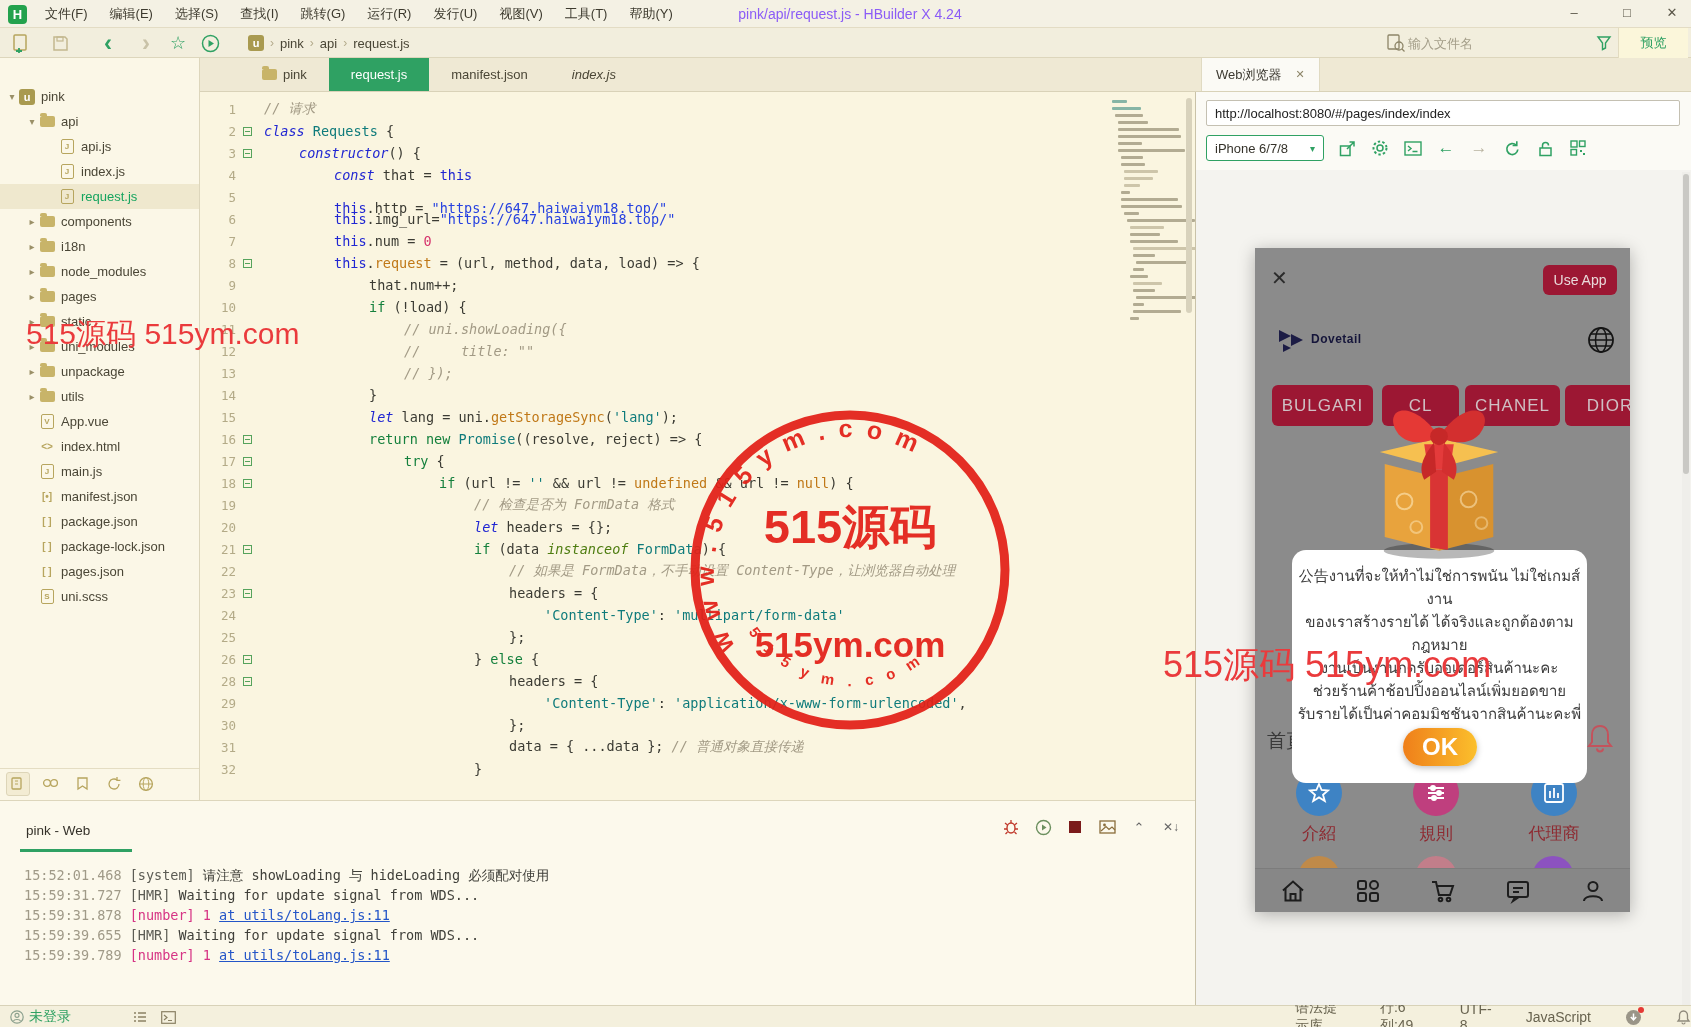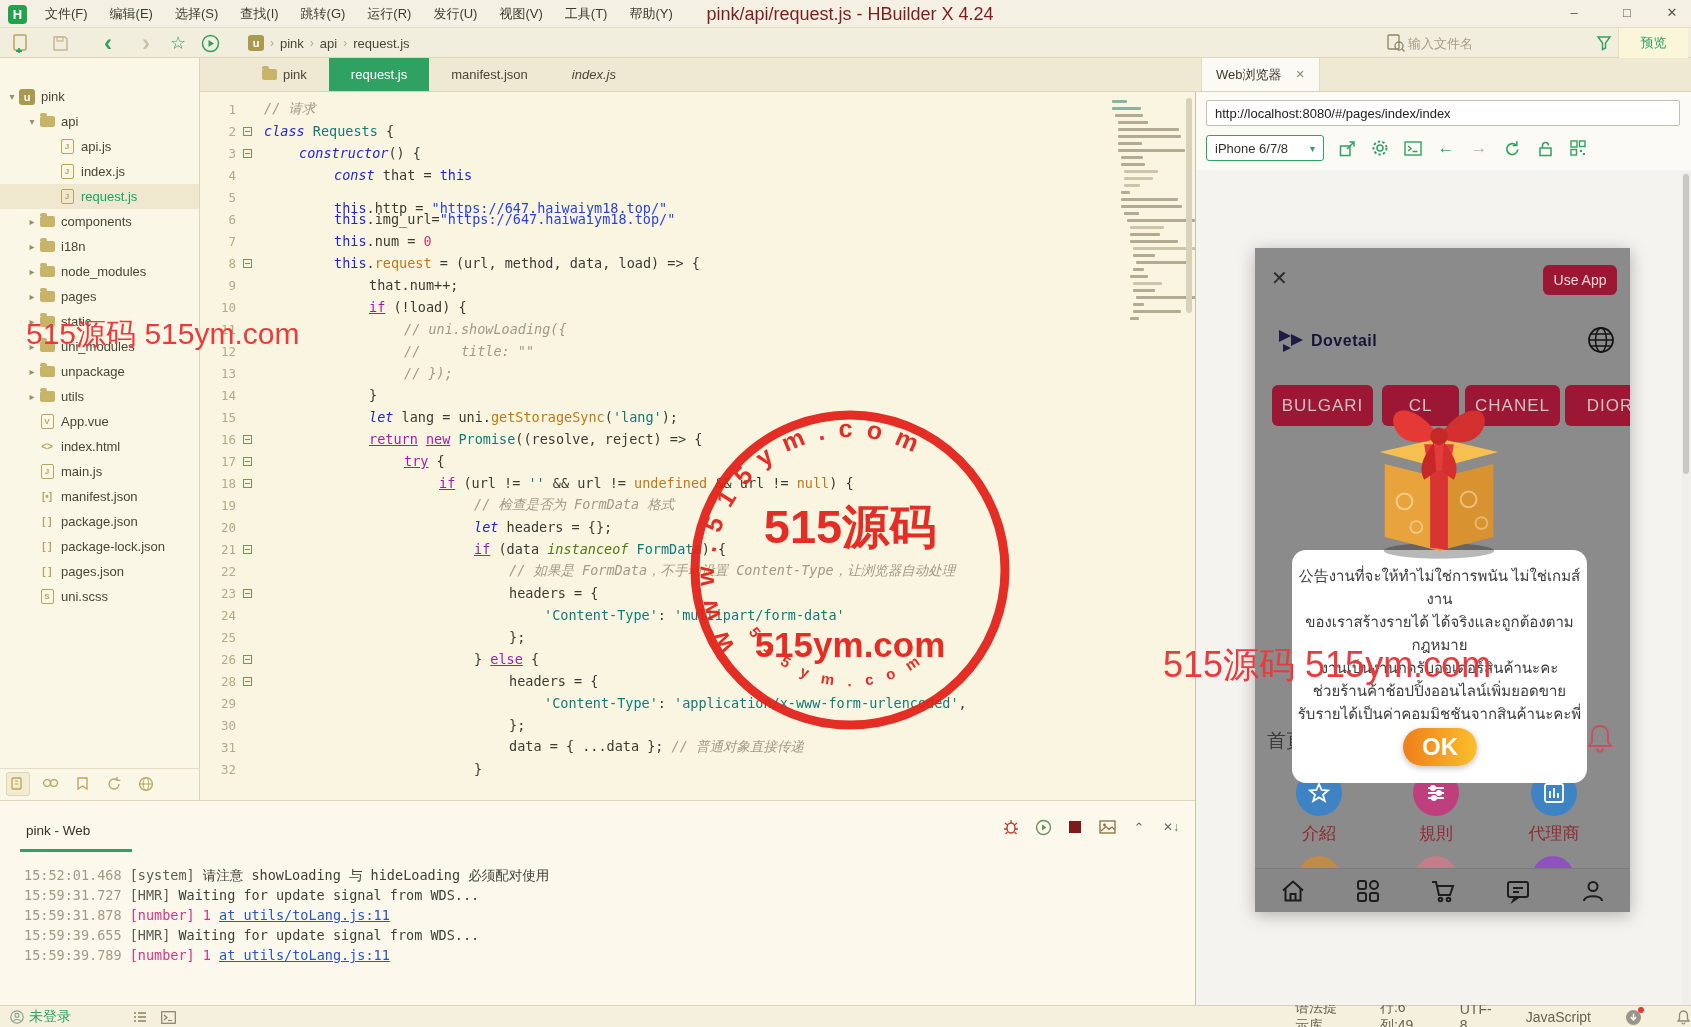--- a/index.html
+++ b/index.html
@@ -5,21 +5,21 @@
   * { margin:0; padding:0; box-sizing:border-box; }
   html,body { width:1691px; height:1027px; overflow:hidden; }
   body { font-family:"Liberation Sans", sans-serif; background:#f1ecd9; position:relative; }
   #root { position:absolute; inset:0; width:1691px; height:1027px; }
 
   
   .titlebar { position:absolute; left:0; top:0; width:1691px; height:28px; background:#f4f1e4; border-bottom:1px solid #e3dcc4; }
   .hx-logo { position:absolute; left:8px; top:5px; width:19px; height:19px; background:#23a24d; border-radius:4px; color:#fff; font-weight:bold; font-size:13px; text-align:center; line-height:19px; }
   .menubar { position:absolute; left:36px; top:0; height:28px; display:flex; align-items:center; gap:4px; }
   .menu-item { font-size:13px; color:#3d3a2e; padding:0 9px; line-height:28px; cursor:default; }
-  .win-title { position:absolute; left:600px; top:0; width:500px; text-align:center; line-height:28px; font-size:18px; color:#7f1d1d; pointer-events:none; }
+  .win-title { position:absolute; left:600px; top:0; width:500px; text-align:center; line-height:28px; font-size:14px; color:#8b5cf6; pointer-events:none; }
   .winctl { position:absolute; top:0; width:44px; height:28px; text-align:center; line-height:26px; color:#5a5648; font-size:13px; }
   
   .toolbar { position:absolute; left:0; top:28px; width:1691px; height:30px; background:#f2eedd; border-bottom:1px solid #ddd6bc; }
   .tb-ic { position:absolute; top:3px; width:24px; height:24px; display:flex; align-items:center; justify-content:center; }
   .crumb { position:absolute; left:248px; top:0; height:30px; display:flex; align-items:center; gap:6px; font-size:13px; color:#4a4636; }
   .crumb .sep { color:#b4ab8c; font-size:12px; }
   .uni-badge { width:16px; height:16px; background:#a99a50; border-radius:3px; color:#fff; font-size:11px; font-weight:bold; text-align:center; line-height:16px; }
   .file-search { position:absolute; left:1408px; top:4px; width:170px; height:22px; border:none; background:transparent; font-size:13px; color:#555; outline:none; }
   .file-search::placeholder { color:#a49e89; }
   .preview-btn { position:absolute; left:1618px; top:0px; width:70px; height:30px; background:#fbf6da; border-left:1px solid #e2dbc0; color:#2fa163; font-size:13px; text-align:center; line-height:30px; }
@@ -47,21 +47,21 @@
   
   .editor { position:absolute; left:200px; top:92px; width:995px; height:708px; background:#faf5e0; overflow:hidden; }
   .code-line { position:relative; height:22px; display:flex; align-items:center; font-family:"DejaVu Sans Mono", monospace; font-size:13.5px; white-space:pre; }
   .ln { width:36px; text-align:right; color:#b3aa87; font-size:12.5px; flex:none; }
   .fold { width:22px; flex:none; display:flex; justify-content:center; }
   .fold-box { width:9px; height:9px; border:1px solid #56a35c; position:relative; background:#faf5e0; }
   .fold-box::after { content:""; position:absolute; left:1px; top:3px; width:5px; height:1px; background:#56a35c; }
   .seg-c { color:#a29a85; font-style:italic; }
   .seg-k { color:#2026d2; font-style:italic; }
   .seg-b { color:#2026d2; }
-  .seg-y { color:#a21caf;text-decoration:underline; }
+  .seg-y { color:#15803d; }
   .seg-t { color:#0f7b7b; }
   .seg-o { color:#c07817; }
   .seg-n { color:#d6336c; }
   .seg-g { color:#4d7c0f;font-style:italic; }
   .seg-s { color:#0f7b7b; }
   .seg-S { color:#2742e0; }
   .seg-p { color:#3b3b33; }
   .minimap { position:absolute; left:912px; top:0; width:78px; height:708px; }
   .mm-bar { position:absolute; height:3px; border-radius:1px; }
   .ed-scroll { position:absolute; left:986px; top:6px; width:6px; height:215px; background:#d8d2bc; border-radius:3px; }
@@ -97,21 +97,21 @@
   .dev-select { width:118px; height:26px; border:1px solid #2fa163; border-radius:3px; background:#fff; display:flex; align-items:center; justify-content:space-between; padding:0 8px; font-size:13px; color:#35322a; }
   .dev-select .arrow { color:#2fa163; font-size:10px; }
   .dev-ic { width:20px; height:20px; display:flex; align-items:center; justify-content:center; }
   .viewport { position:absolute; left:1196px; top:170px; width:495px; height:835px; background:#f4f3ef; overflow:hidden; }
   .vscroll-track { position:absolute; left:1682px; top:172px; width:8px; height:833px; background:#efeeea; }
   .vscroll-thumb { position:absolute; left:1683px; top:174px; width:6px; height:300px; background:#c9c8c4; border-radius:3px; }
   
   .phone { position:absolute; left:1255px; top:248px; width:375px; height:664px; background:#8b8b8b; overflow:hidden; box-shadow:0 3px 16px rgba(0,0,0,.28); }
   .pg-close { position:absolute; left:16px; top:18px; font-size:20px; color:#2b2b2b; z-index:1; }
   .useapp { position:absolute; left:288px; top:17px; width:74px; height:30px; background:#9c1733; border-radius:6px; color:#e9dada; font-size:14px; display:flex; align-items:center; justify-content:center; z-index:1; }
-  .brandname { position:absolute; left:56px; top:84px; font-size:16px; font-weight:bold; color:#15153a; letter-spacing:.5px; z-index:1; }
+  .brandname { position:absolute; left:56px; top:84px; font-size:12px; font-weight:bold; color:#15153a; letter-spacing:.5px; z-index:1; }
   .pg-logo { position:absolute; left:22px; top:78px; z-index:1; }
   .pg-globe { position:absolute; left:332px; top:78px; z-index:1; }
   .brand-btn { position:absolute; top:137px; height:41px; background:#9c1733; border-radius:6px; color:#cfc0c4; font-size:17px; letter-spacing:1px; display:flex; align-items:center; justify-content:center; z-index:1; }
   .gift { position:absolute; left:110px; top:105px; z-index:4; }
   .dialog { position:absolute; left:37px; top:302px; width:295px; height:233px; background:#fff; border-radius:14px; z-index:3; }
   .dialog-text { padding-top:14px; text-align:center; font-size:15px; line-height:23px; color:#3e3e3e; }
   .ok-btn { position:absolute; left:148px; top:480px; width:74px; height:38px; border-radius:19px; background:linear-gradient(90deg,#ef7f1a,#fbbf2c); color:#fff; font-weight:bold; font-size:24px; display:flex; align-items:center; justify-content:center; z-index:5; box-shadow:0 2px 6px rgba(0,0,0,.25); }
   .home-title { position:absolute; left:12px; top:480px; font-size:19px; color:#3a3a3a; z-index:1; }
   .pg-bell { position:absolute; left:330px; top:474px; z-index:1; }
   .feature { position:absolute; top:522px; width:90px; text-align:center; z-index:1; }

